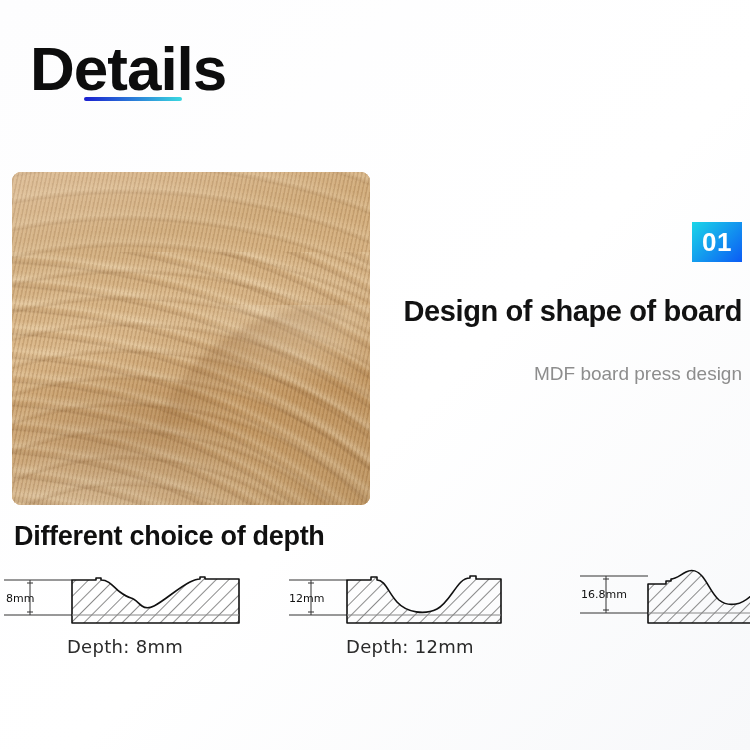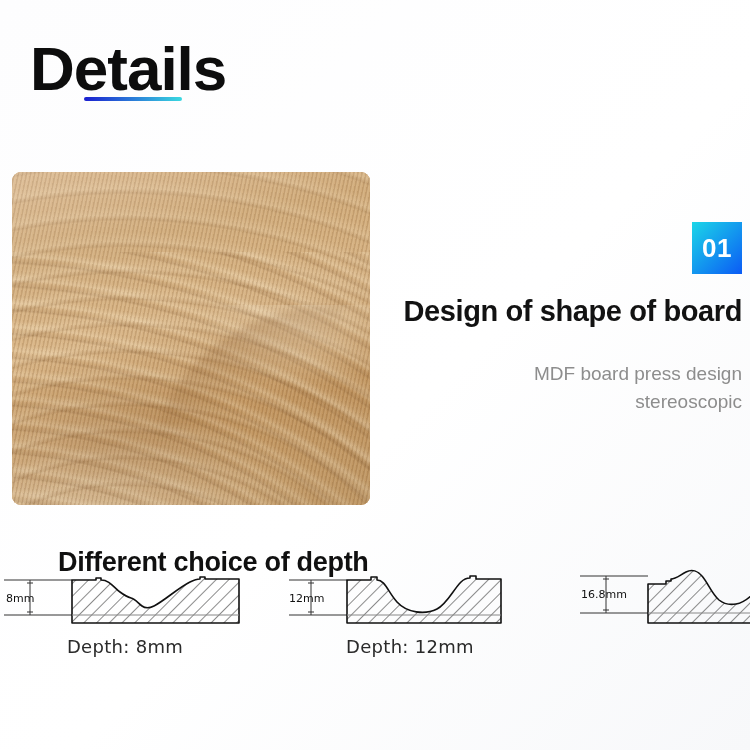--- a/index.html
+++ b/index.html
@@ -88,40 +88,40 @@
   }
   .sheen {
     position:absolute; inset:0;
     background:linear-gradient(160deg, rgba(255,255,255,.16) 0%, rgba(255,255,255,0) 38%,
                rgba(90,56,22,.10) 86%, rgba(90,56,22,.16) 100%);
   }
 
   
   .badge {
     position:absolute; left:692px; top:222px;
-    width:50px; height:52px;
+    width:50px; height:40px;
     display:flex; align-items:center; justify-content:center;
     color:#fff; font-size:26px; font-weight:700; line-height:1;
     letter-spacing:.5px;
   }
   .feature-heading {
     position:absolute; right:8px; top:295px;
     font-size:29px; font-weight:700; color:#121212;
     letter-spacing:-.4px; text-align:right; white-space:nowrap;
   }
   .feature-sub {
     position:absolute; right:8px; top:360px;
     width:420px; text-align:right;
     font-size:19px; line-height:1.45; color:#8d8d8d; font-weight:400;
   }
 
   
   .depth-heading {
-    position:absolute; left:14px; top:547px;
-    font-size:27px; font-weight:700; color:#101010; letter-spacing:-.3px;margin-left:44px;
+    position:absolute; left:14px; top:521px;
+    font-size:27px; font-weight:700; color:#101010; letter-spacing:-.3px;
   }
   .depth-row {
     position:absolute; left:0; top:566px; width:750px; height:110px;
     display:flex;
     gap:35px;
   }
   .depth-card { width:250px; position:relative; }
   .depth-card svg { display:block; margin:0 auto; }
   .depth-caption {
     position:absolute; left:0; right:0; top:70px;
@@ -145,21 +145,20 @@
     <div class="fibres"></div>
     <div class="wave"></div>
     <div class="wave-edge"></div>
     <div class="sheen"></div>
   </div>
 
   <div class="badge" style="background: linear-gradient(135deg, rgb(27, 214, 232) 0%, rgb(11, 91, 245) 100%);">01</div>
   <div class="feature-heading">Design of shape of board</div>
   <div class="feature-sub" style="color: rgb(141, 141, 141);">
     <div>MDF board press design</div>
-    <div>stereoscopic</div>
   </div>
 
   <div class="depth-heading">Different choice of depth</div>
 
   <div class="depth-row">
 
     <div class="depth-card">
       <svg width="250" height="70" viewBox="0 0 250 70">
         <defs>
           <pattern id="h1" width="9" height="9" patternUnits="userSpaceOnUse" patternTransform="rotate(45)">

